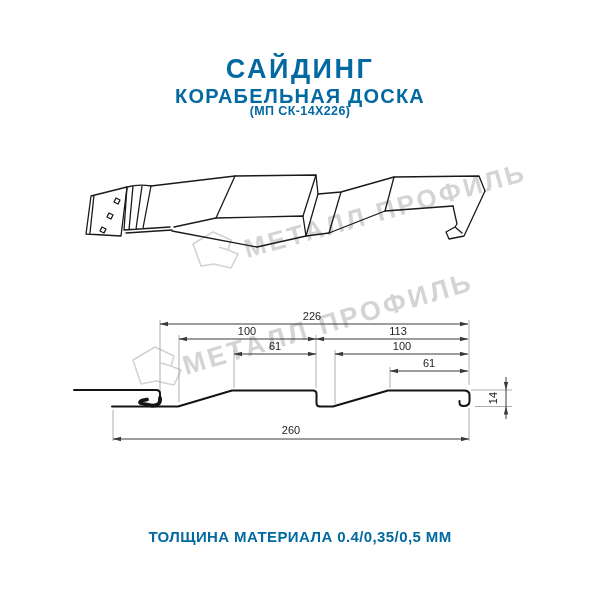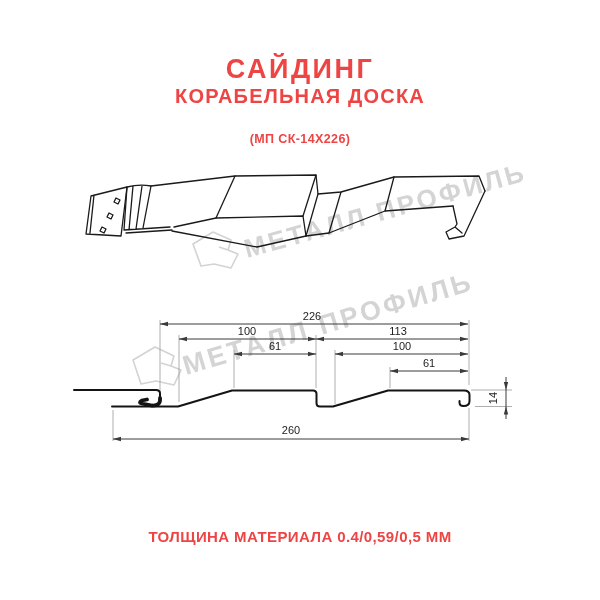--- a/index.html
+++ b/index.html
@@ -1,21 +1,21 @@
 <!DOCTYPE html>
 <html><head>
 <meta charset="utf-8">
 <style>
   html,body{margin:0;padding:0;background:#fff;}
   .page{position:relative;width:600px;height:600px;background:#fff;overflow:hidden;
-        font-family:"Liberation Sans",sans-serif;color:#ef4444;}
+        font-family:"Liberation Sans",sans-serif;color:#0369a1;}
   .hdr{position:absolute;left:0;right:0;text-align:center;white-space:nowrap;}
   .title{top:54px;font-size:27px;font-weight:800;letter-spacing:2.5px;}
   .subtitle{top:85px;font-size:20px;font-weight:700;letter-spacing:1.2px;}
-  .model{top:104px;font-size:12.5px;font-weight:700;letter-spacing:.4px;margin-top:28px;}
+  .model{top:104px;font-size:12.5px;font-weight:700;letter-spacing:.4px;}
   .footer{top:528px;font-size:15px;font-weight:700;letter-spacing:.4px;}
   svg{position:absolute;left:0;top:0;}
   .ln{stroke:#1a1a1a;stroke-width:1.3;fill:none;stroke-linejoin:round;stroke-linecap:round;}
   .prof{stroke:#141414;stroke-width:2;fill:none;stroke-linejoin:round;stroke-linecap:round;}
   .hook{stroke:#141414;stroke-width:3.8;fill:none;stroke-linecap:round;}
   .dim{stroke:#3a3a3a;stroke-width:1;fill:none;}
   .ext{stroke:#9a9a9a;stroke-width:.8;fill:none;}
   .arr{fill:#3a3a3a;stroke:none;}
   .dtxt{font-family:"Liberation Sans",sans-serif;font-size:11px;fill:#1c1c1c;text-anchor:middle;}
   .wm{fill:none;stroke:#d3d3d3;stroke-width:1.6;stroke-linejoin:round;}
@@ -103,14 +103,14 @@
       <text class="dtxt" x="247" y="335">100</text>
       <text class="dtxt" x="398" y="335">113</text>
       <text class="dtxt" x="275" y="350">61</text>
       <text class="dtxt" x="402" y="350">100</text>
       <text class="dtxt" x="429" y="367">61</text>
       <text class="dtxt" x="291" y="434">260</text>
       <text class="dtxt" x="497" y="398" transform="rotate(-90 497 398)">14</text>
     </g>
   </svg>
 
-  <div class="hdr footer">ТОЛЩИНА МАТЕРИАЛА 0.4/0,59/0,5 ММ</div>
+  <div class="hdr footer">ТОЛЩИНА МАТЕРИАЛА 0.4/0,35/0,5 ММ</div>
 </div>
 
 </body></html>

